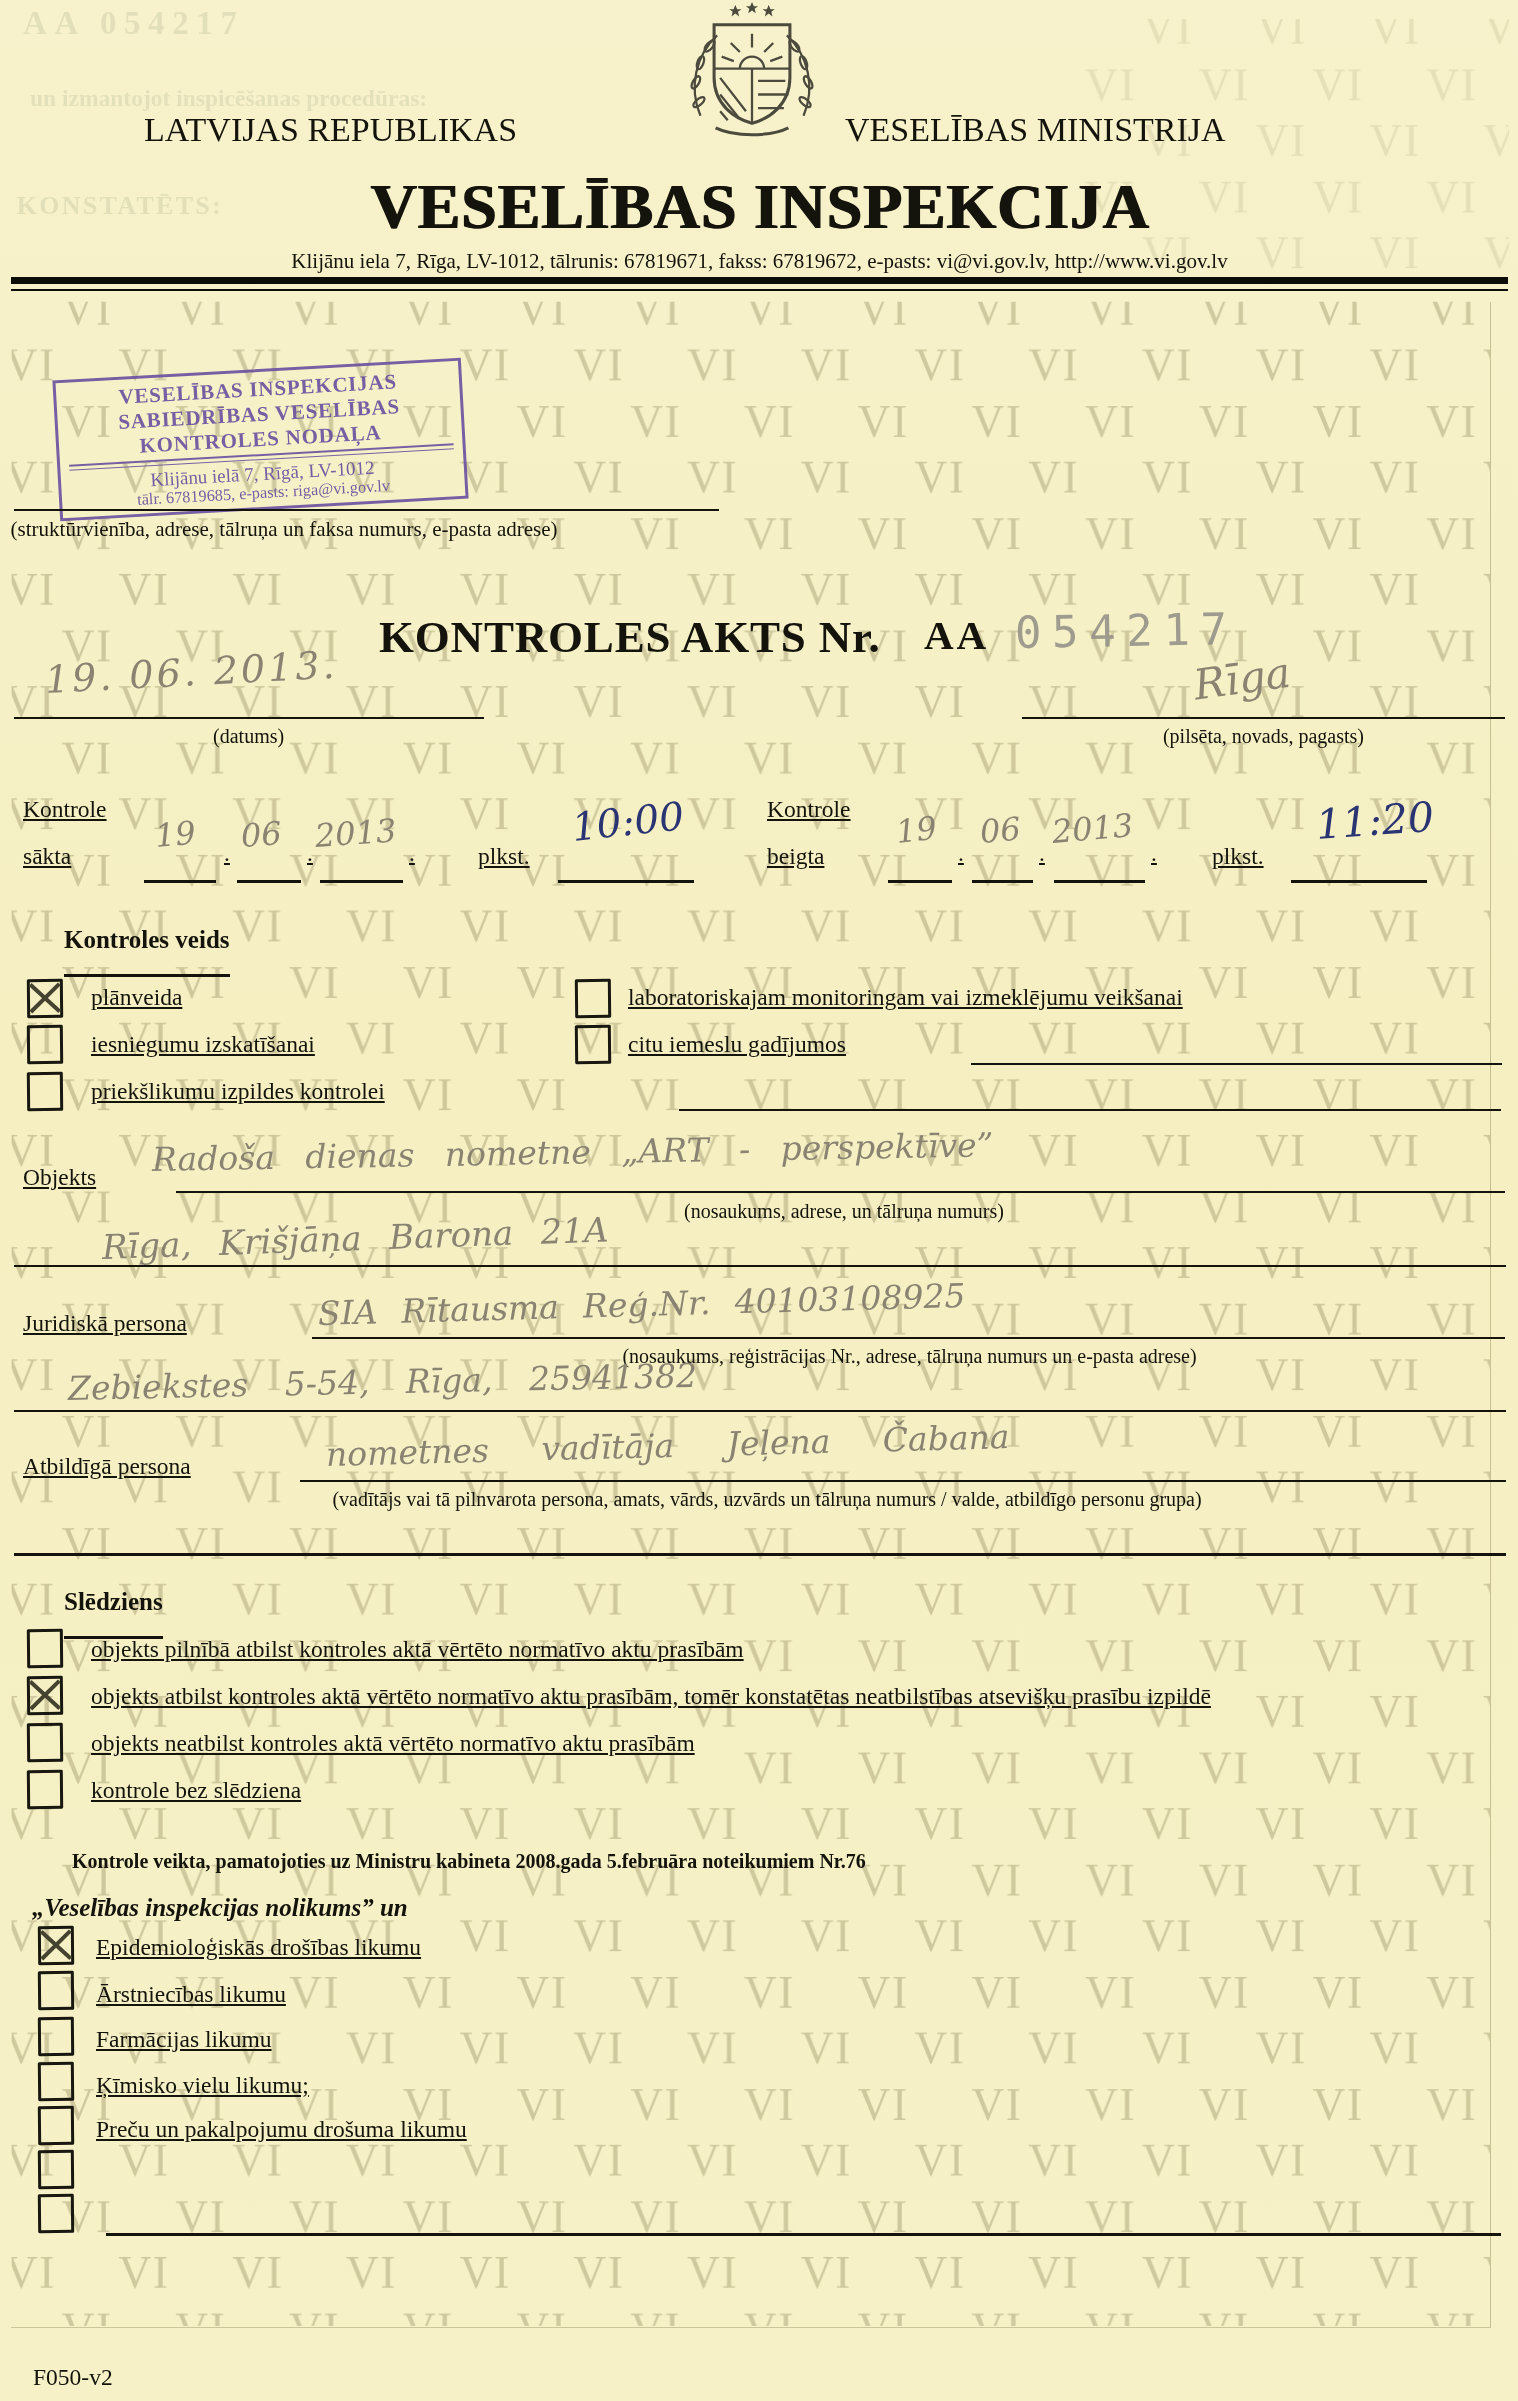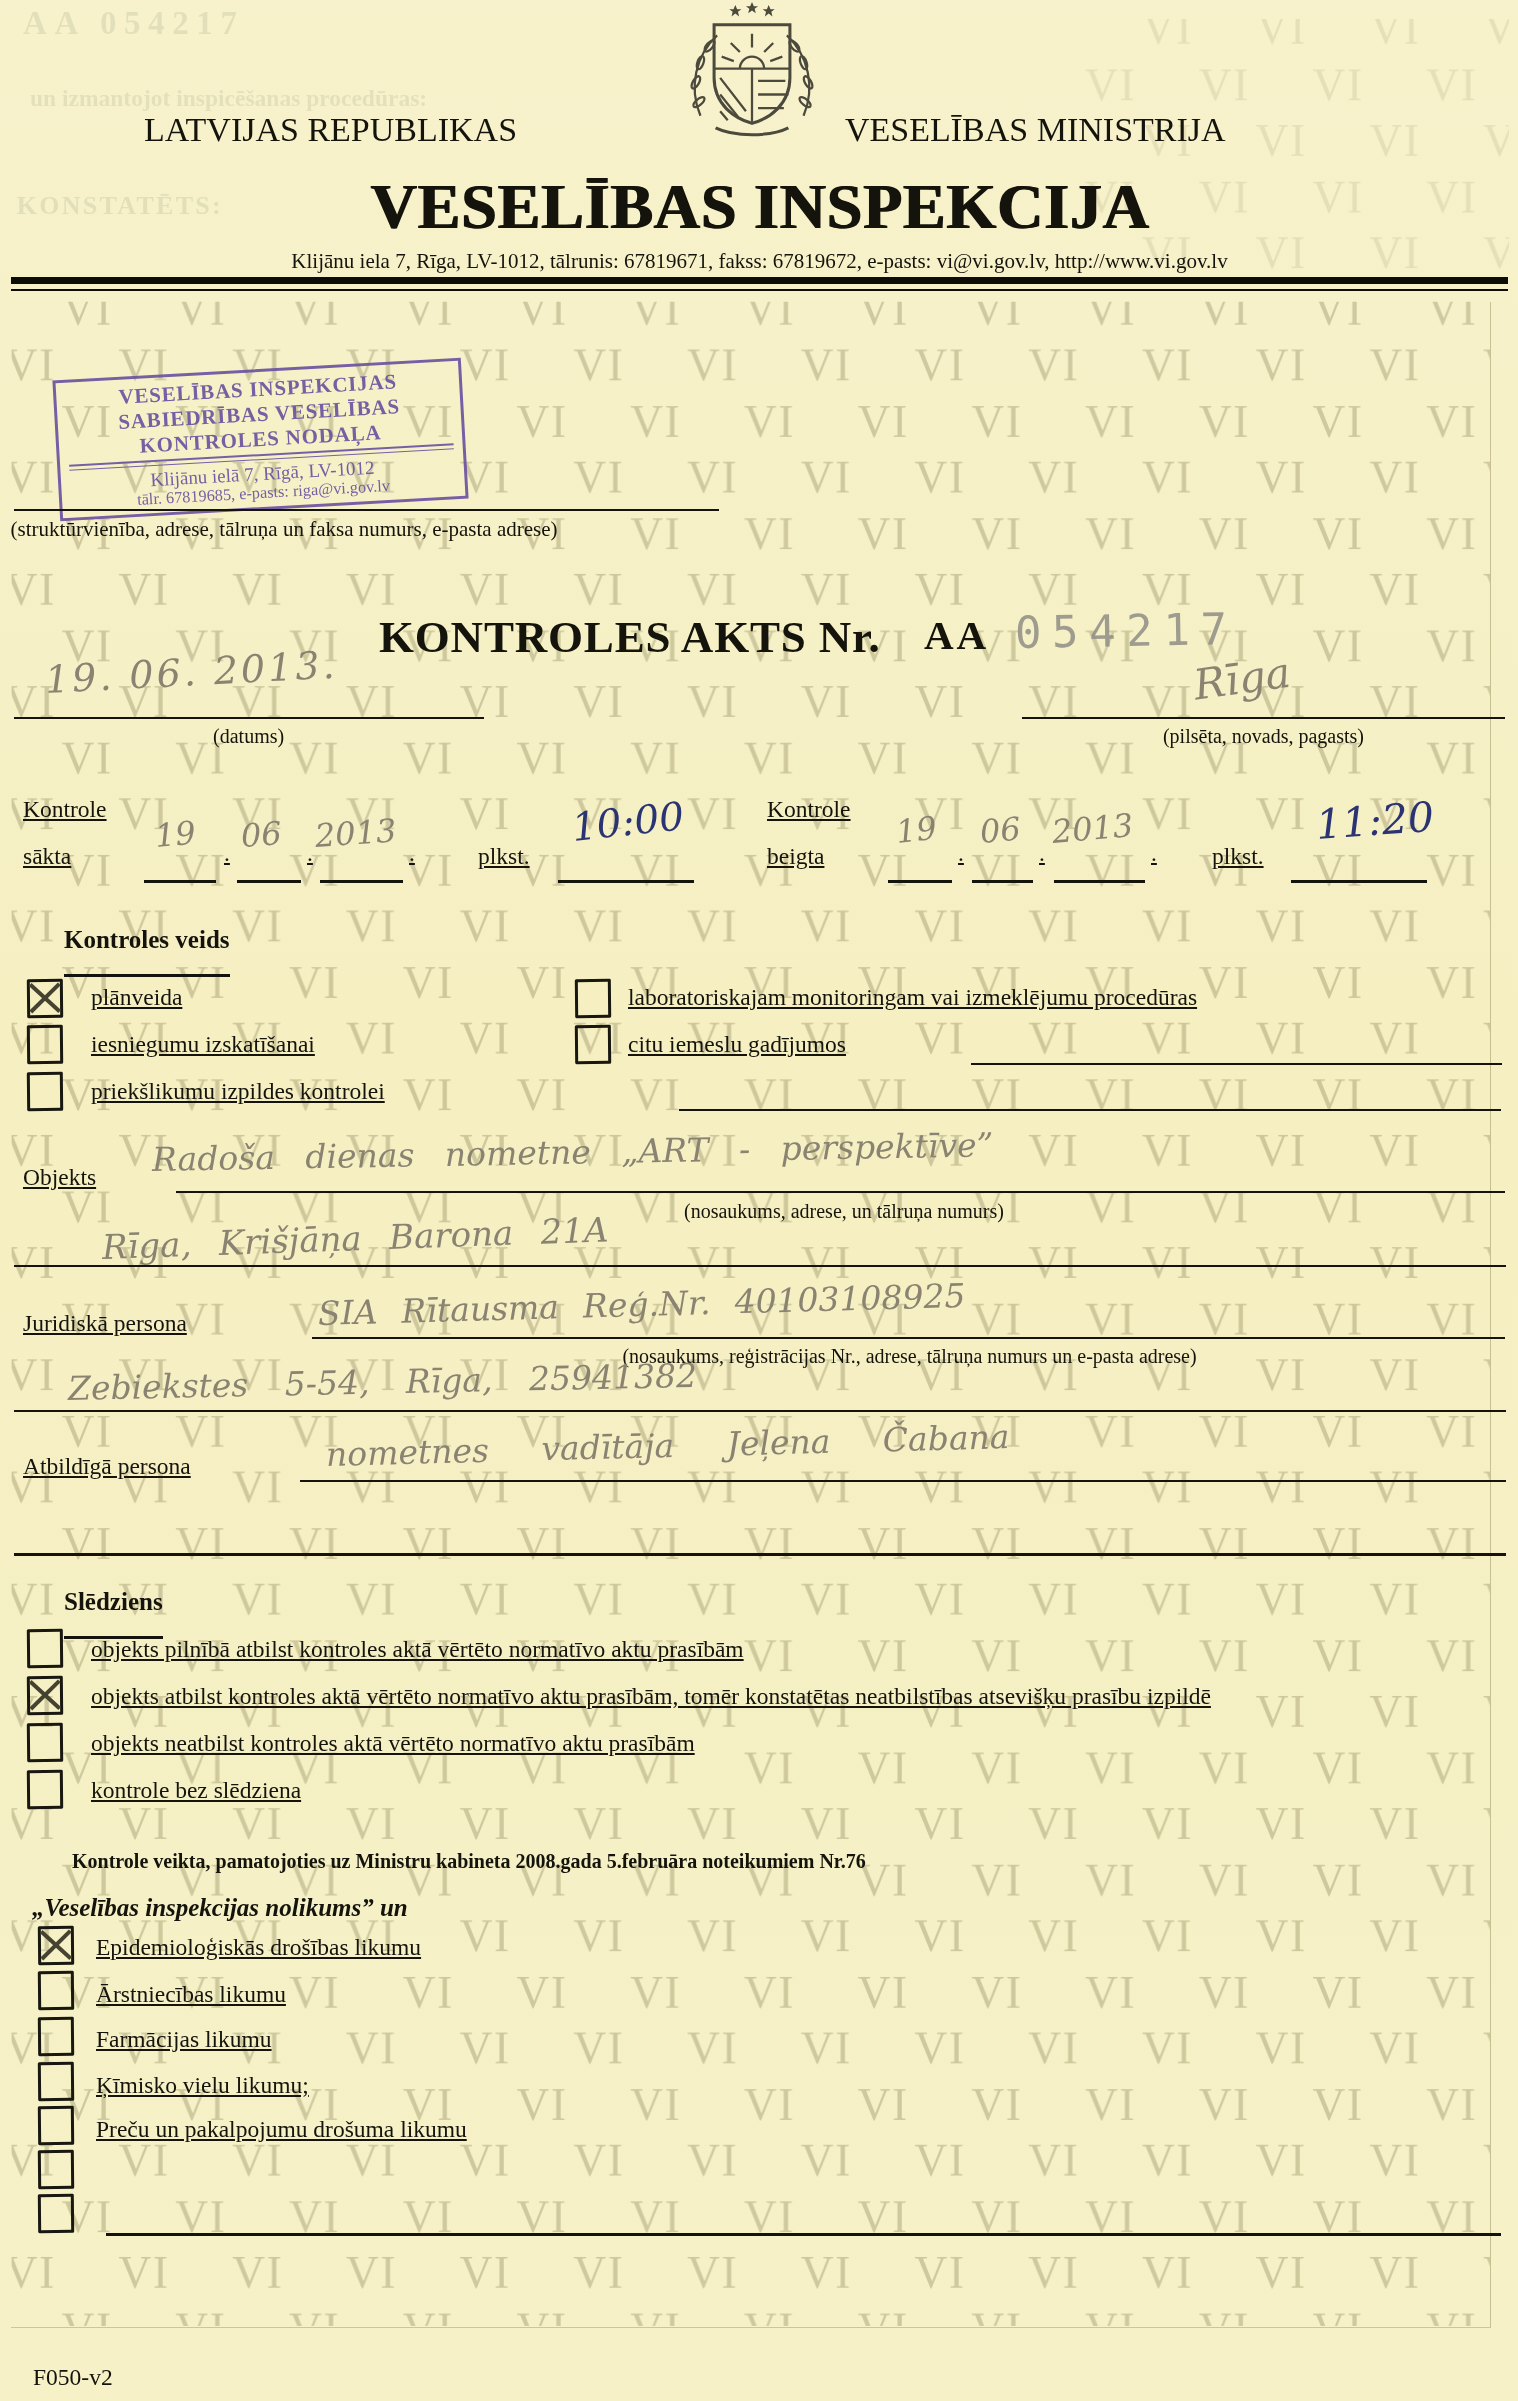--- a/index.html
+++ b/index.html
@@ -153,21 +153,21 @@
       <i></i>
       <i></i>
     </span>
   <div class="abs lbl t" style="left:91px;top:984px;">plānveida</div>
   <span class="cb" style="left:27px;top:1025px;" data-checked="false"></span>
   <div class="abs lbl t" style="left:91px;top:1031px;">iesniegumu izskatīšanai</div>
   <span class="cb" style="left:27px;top:1072px;" data-checked="false"></span>
   <div class="abs lbl t" style="left:91px;top:1078px;">priekšlikumu izpildes kontrolei</div>
 
   <span class="cb" style="left:575px;top:979px;" data-checked="false"></span>
-  <div class="abs lbl t" style="left:628px;top:984px;">laboratoriskajam monitoringam vai izmeklējumu procedūras</div>
+  <div class="abs lbl t" style="left:628px;top:984px;">laboratoriskajam monitoringam vai izmeklējumu veikšanai</div>
   <span class="cb" style="left:575px;top:1025px;" data-checked="false"></span>
   <div class="abs lbl t" style="left:628px;top:1031px;">citu iemeslu gadījumos</div>
   <div class="hline" style="left:971px;top:1063px;width:531px;"></div>
   <div class="hline" style="left:679px;top:1109px;width:822px;"></div>
 
   <div class="abs lbl t" style="left:23px;top:1164px;">Objekts</div>
   <div class="hw" style="left:152px;top:1140px;font-size:33px;word-spacing:20px;transform:rotate(-1deg);">Radoša dienas nometne „ART - perspektīve”</div>
   <div class="hline" style="left:176px;top:1191px;width:1329px;"></div>
   <div class="abs cap center" style="left:635px;top:1200px;width:418px;">(nosaukums, adrese, un tālruņa numurs)</div>
   <div class="hw" style="left:102px;top:1227px;font-size:34px;word-spacing:16.7px;transform:rotate(-2deg);">Rīga, Krišjāņa Barona 21A</div>
@@ -176,20 +176,21 @@
   <div class="abs lbl t" style="left:23px;top:1310px;">Juridiskā persona</div>
   <div class="hw" style="left:318px;top:1294px;font-size:33px;word-spacing:13.6px;transform:rotate(-1.6deg);">SIA  Rītausma   Reģ.Nr.  40103108925</div>
   <div class="hline" style="left:312px;top:1337px;width:1193px;"></div>
   <div class="abs cap center" style="left:485px;top:1345px;width:849px;">(nosaukums, reģistrācijas Nr., adrese, tālruņa numurs un e-pasta adrese)</div>
   <div class="hw" style="left:68px;top:1369px;font-size:33px;word-spacing:26px;transform:rotate(-1.2deg);">Zebiekstes 5-54,  Rīga,   25941382</div>
   <div class="hline" style="left:13.6px;top:1410px;width:1492px;"></div>
 
   <div class="abs lbl t" style="left:23px;top:1453px;">Atbildīgā persona</div>
   <div class="hw" style="left:326px;top:1435px;font-size:33px;word-spacing:42px;transform:rotate(-1.5deg);">nometnes  vadītāja   Jeļena   Čabana</div>
   <div class="hline" style="left:300px;top:1480px;width:1206px;"></div>
+  <div class="abs cap center" style="left:111px;top:1488px;width:1312px;">(vadītājs vai tā pilnvarota persona,  amats, vārds, uzvārds un tālruņa numurs / valde, atbildīgo personu grupa)</div>
   <div class="hline thick" style="left:13.6px;top:1553px;width:1492px;"></div>
 
   <div class="abs" style="left:64px;top:1588px;"><span class="heading">Slēdziens</span></div>
   <span class="cb" style="left:27px;top:1629px;" data-checked="false"></span>
   <div class="abs lbl t" style="left:91px;top:1636px;">objekts pilnībā atbilst kontroles aktā vērtēto normatīvo aktu prasībām</div>
   <span class="cb" style="left:27px;top:1676px;" data-checked="true">
       <i></i>
       <i></i>
     </span>
   <div class="abs lbl t" style="left:91px;top:1683px;">objekts atbilst kontroles aktā vērtēto normatīvo aktu prasībām, tomēr konstatētas neatbilstības atsevišķu prasību izpildē</div>

